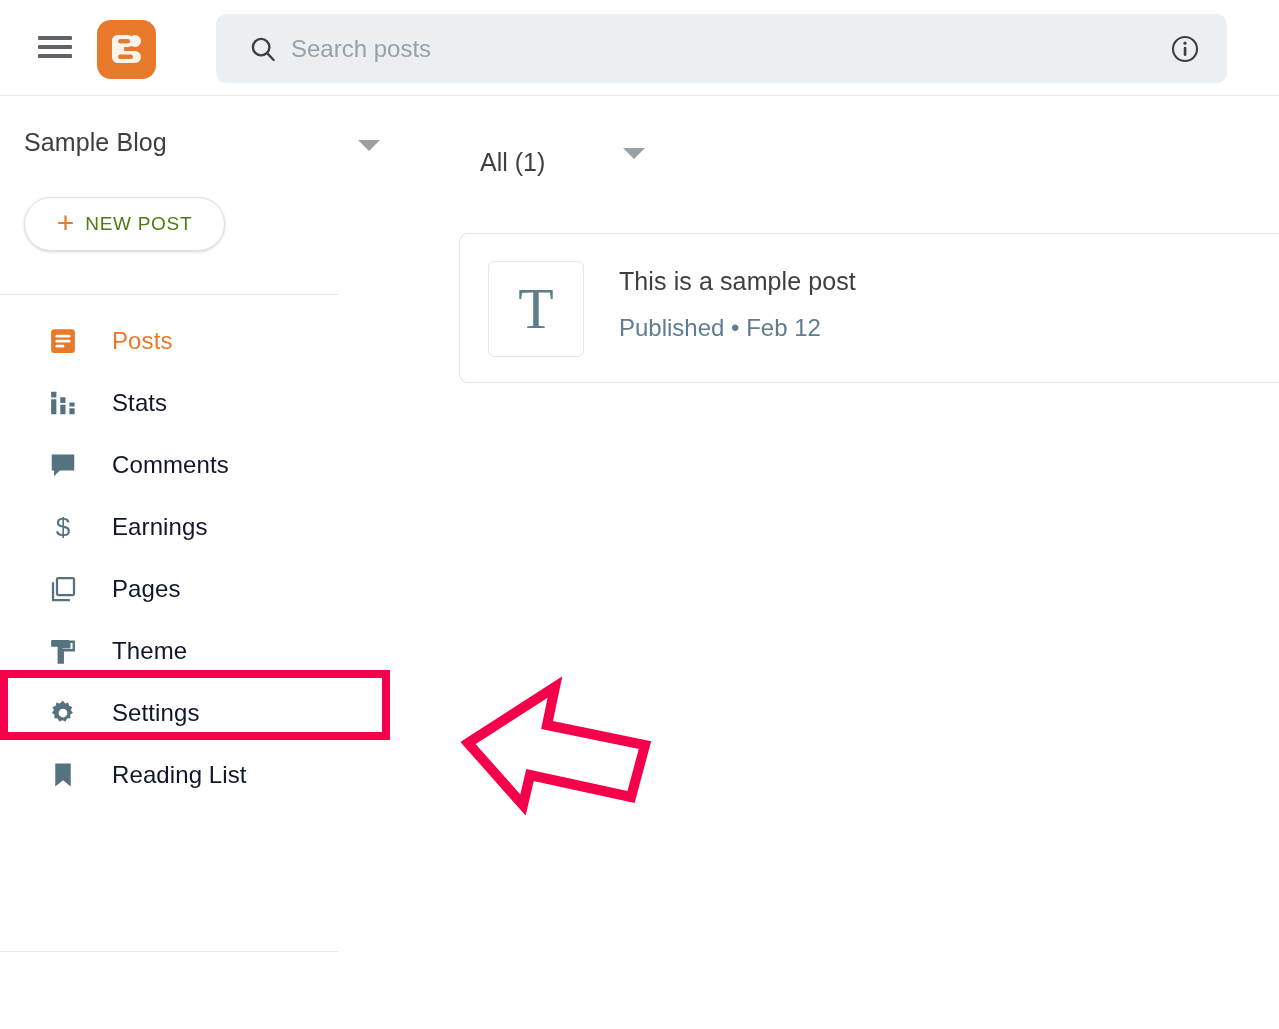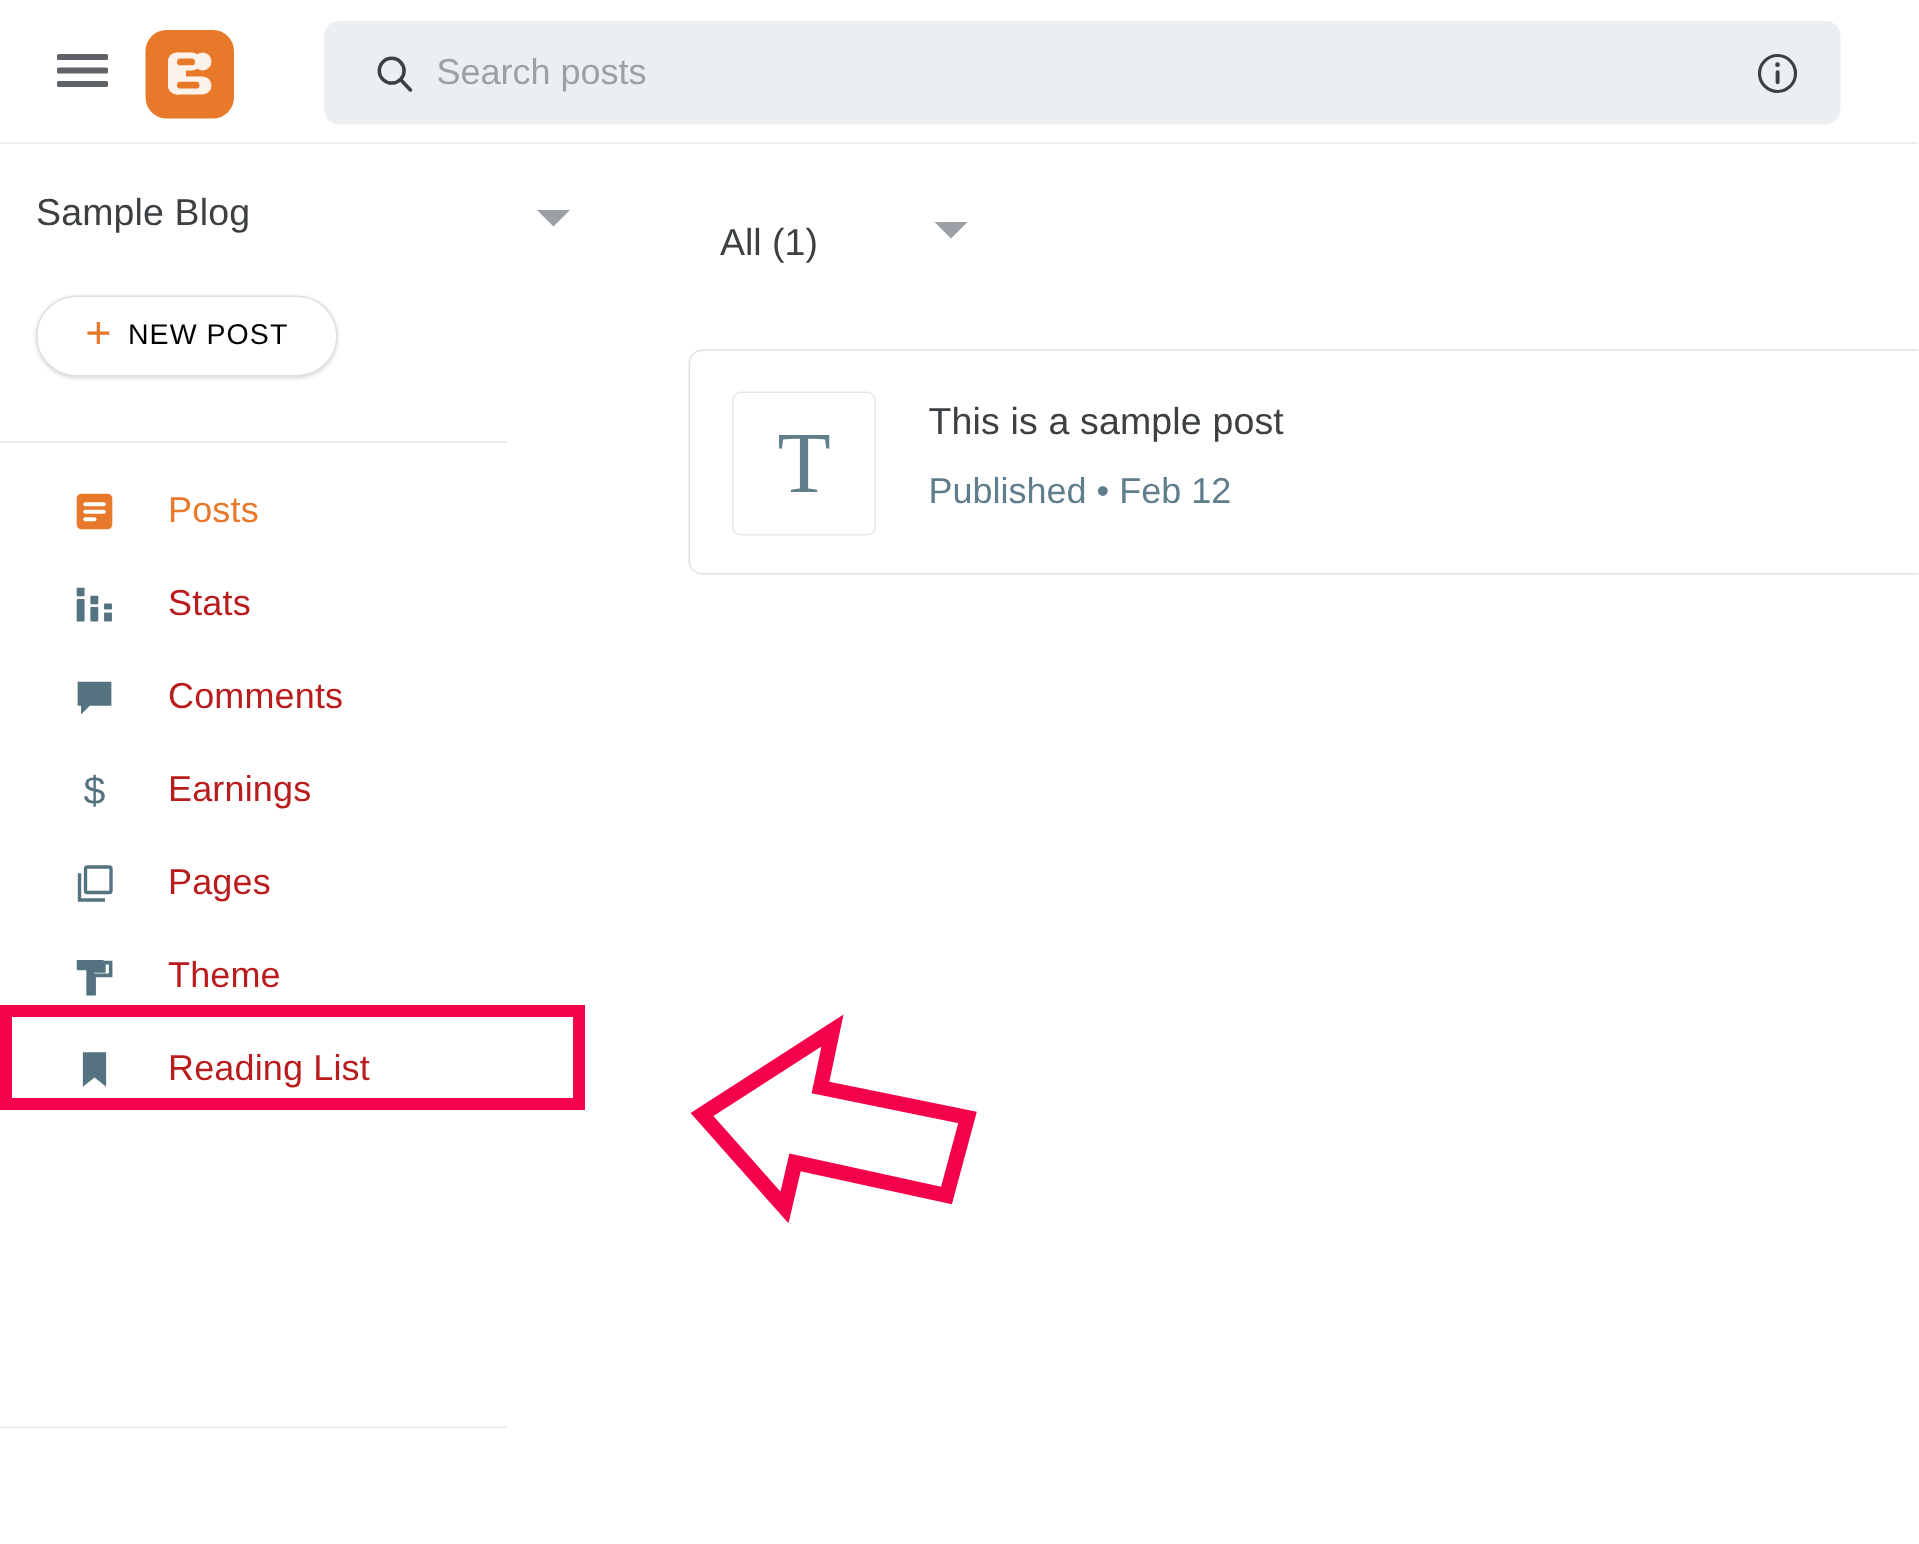--- a/index.html
+++ b/index.html
@@ -69,35 +69,35 @@
   }
 
   .new-post {
     position:absolute; left:24px; top:101px; width:201px; height:54px;
     background:#fff; border:1px solid #e0e0e0; border-radius:27px;
     box-shadow:0 1px 3px rgba(60,64,67,.22);
     display:flex; align-items:center; justify-content:center; gap:11px;
     cursor:pointer;
   }
   .new-post .plus { font-size:30px; color:#e8792a; line-height:1; font-weight:400; margin-top:-3px;}
-  .new-post .np-label { font-size:19px; color:#000000; letter-spacing:.7px; font-weight:500; }
+  .new-post .np-label { font-size:19px; color:#4d7c0f; letter-spacing:.7px; font-weight:500; }
 
   .sb-divider-top { position:absolute; left:0; top:198px; width:338px; height:1px; background:#e4e6e8; }
   .sb-divider-bottom { position:absolute; left:0; top:855px; width:338px; height:1px; background:#e4e6e8; }
 
   .nav { position:absolute; left:0; top:214px; width:390px; }
   .nav-item {
     position:relative; display:flex; align-items:center; height:62px;
     padding-left:46px; cursor:pointer; border-radius:0;
   }
   .nav-item .ico {
     width:34px; height:34px; display:flex; align-items:center; justify-content:center;
     flex:0 0 34px;
   }
-  .nav-item .lbl { margin-left:32px; font-size:24px; color:#b91c1c; letter-spacing:.1px; }
+  .nav-item .lbl { margin-left:32px; font-size:24px; color:#0f172a; letter-spacing:.1px; }
   .nav-item.active .lbl { color:#e8792a; }
   .nav-item.highlighted { background:#eceff1; }
 
   
   .red-box {
     position:absolute; left:0; top:670px; width:390px; height:70px;
     border:8px solid #f5004a; pointer-events:none;
   }
 
   
@@ -263,20 +263,29 @@
         <span class="ico">
           <svg width="30" height="30" viewBox="0 0 24 24" fill="#54727f">
             <rect x="2.5" y="3.2" width="14.5" height="5.4" rx="0.6"></rect>
             <path d="M17 4.6 H20.6 V11.4 H11.8 V21.2 H8.6 V9 H17 Z" fill="none" stroke="#54727f" stroke-width="1.9"></path>
             <rect x="8.8" y="9.2" width="3" height="12" rx="0.4"></rect>
           </svg>
         </span>
         <span class="lbl">Theme</span>
       </div>
 
+      <div class="nav-item">
+        <span class="ico">
+          <svg width="30" height="30" viewBox="0 0 24 24">
+            <path fill="#54727f" d="M12 2.2 l1.7 2.1 2.6-.8 .5 2.7 2.6 .9 -1.2 2.5 1.7 2.1 -2.2 1.7 .3 2.7 -2.7 .3 -1.3 2.4 -2.5 -1.1 -2.5 1.1 -1.3 -2.4 -2.7 -.3 .3 -2.7 -2.2 -1.7 1.7 -2.1 -1.2 -2.5 2.6 -.9 .5 -2.7 2.6 .8 Z"></path>
+            <circle cx="12" cy="12" r="3.5" fill="#fff"></circle>
+          </svg>
+        </span>
+        <span class="lbl">Settings</span>
+      </div>
 
       <div class="nav-item">
         <span class="ico">
           <svg width="30" height="30" viewBox="0 0 24 24">
             <path d="M5.8 2.8 H18.2 V21.2 L12 16.2 L5.8 21.2 Z" fill="#54727f"></path>
           </svg>
         </span>
         <span class="lbl">Reading List</span>
       </div>
     </div>

